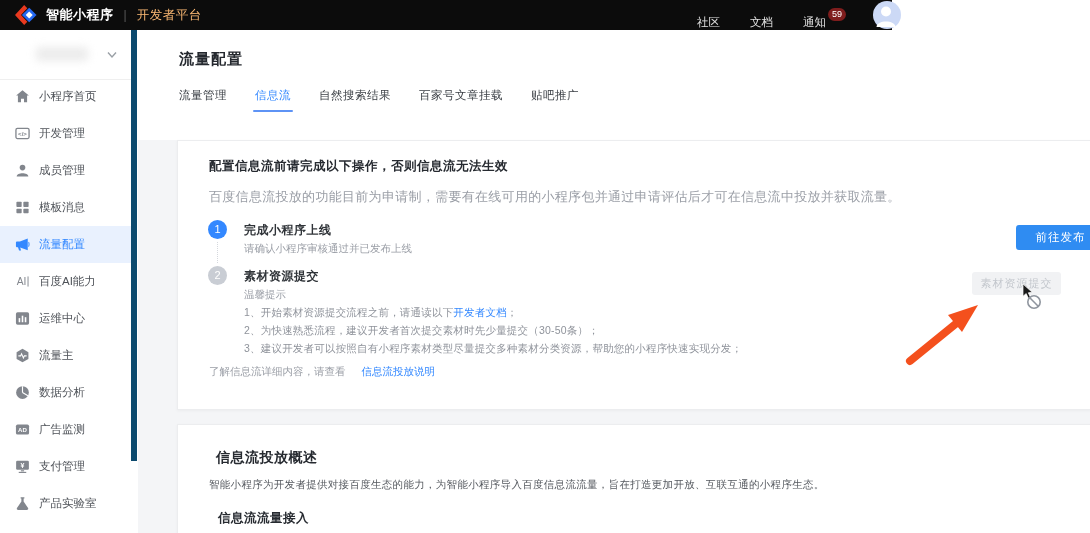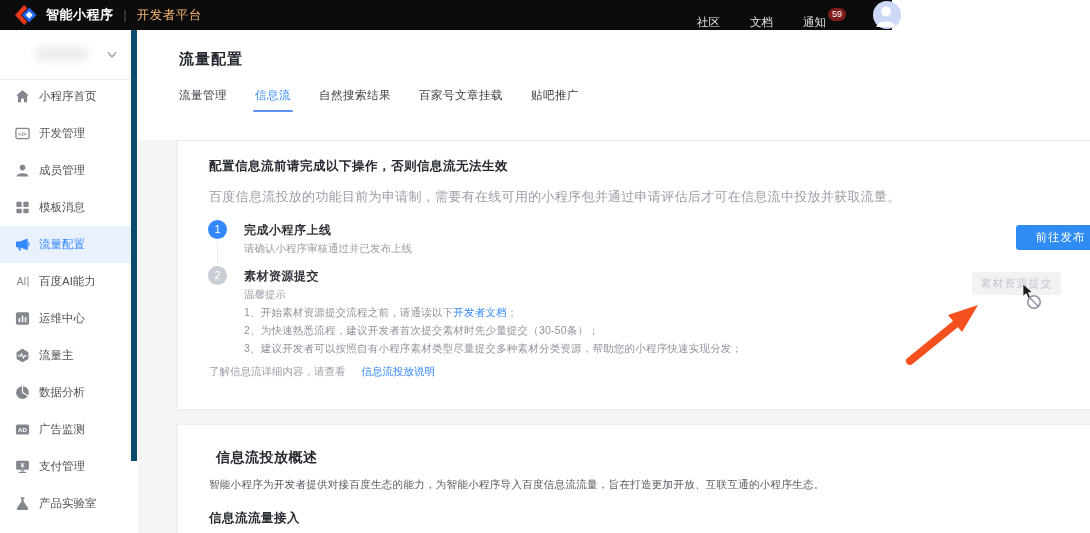--- a/index.html
+++ b/index.html
@@ -65,21 +65,21 @@
   .btn-primary { position:absolute; left:794px; top:84px; width:89px; height:25px; background:#2f8cf2; border:none; border-radius:3px; color:#fff; font-size:11.5px; letter-spacing:1px; cursor:pointer; font-family:inherit;margin-left:44px; }
   .btn-disabled { position:absolute; left:794px; top:131px; width:89px; height:23px; background:#f1f2f4; border:none; border-radius:3px; color:#c2c6cc; font-size:11px; letter-spacing:1px; cursor:not-allowed; font-family:inherit; }
   .cursor-icon { position:absolute; left:844px; top:143px; width:12px; height:16px; }
   .prohibit-icon { position:absolute; left:848px; top:153px; width:16px; height:16px; }
   .annotation-arrow { position:absolute; left:726px; top:160px; width:82px; height:66px; pointer-events:none; }
 
   
   .card2 { left:39px; top:394px; width:915px; height:190px; }
   .ov-title1 { position:absolute; left:38px; top:24px; font-size:14px; font-weight:bold; color:#262a30; letter-spacing:.5px; }
   .ov-body1 { position:absolute; left:31px; top:53px; font-size:10.5px; color:#55595f; letter-spacing:.3px; }
-  .ov-title2 { position:absolute; left:31px; top:85px; font-size:12.5px; font-weight:bold; color:#262a30; letter-spacing:.5px; }
+  .ov-title2 { position:absolute; left:40px; top:85px; font-size:12.5px; font-weight:bold; color:#262a30; letter-spacing:.5px; }
 </style>
 </head>
 <body>
 
 <div id="frame">
 
   <div class="topbar">
     <div class="brand-wrap">
       <svg class="brand-logo" viewBox="0 0 26 24">
         <polygon points="11,1 1,12 11,23 14.4,19.4 7.6,12 14.4,4.6" fill="#e8391f"></polygon>

